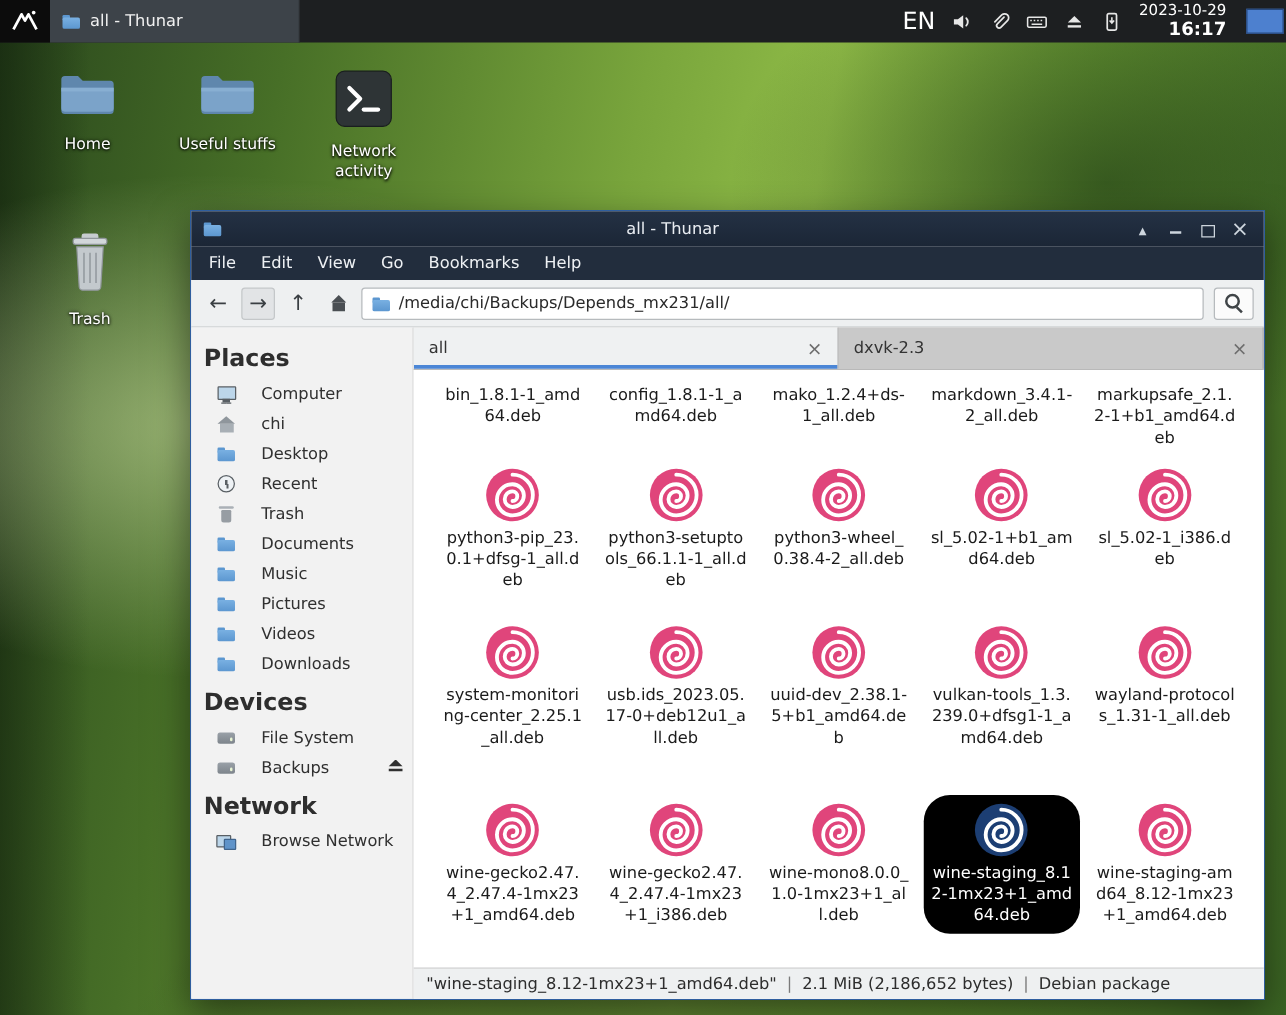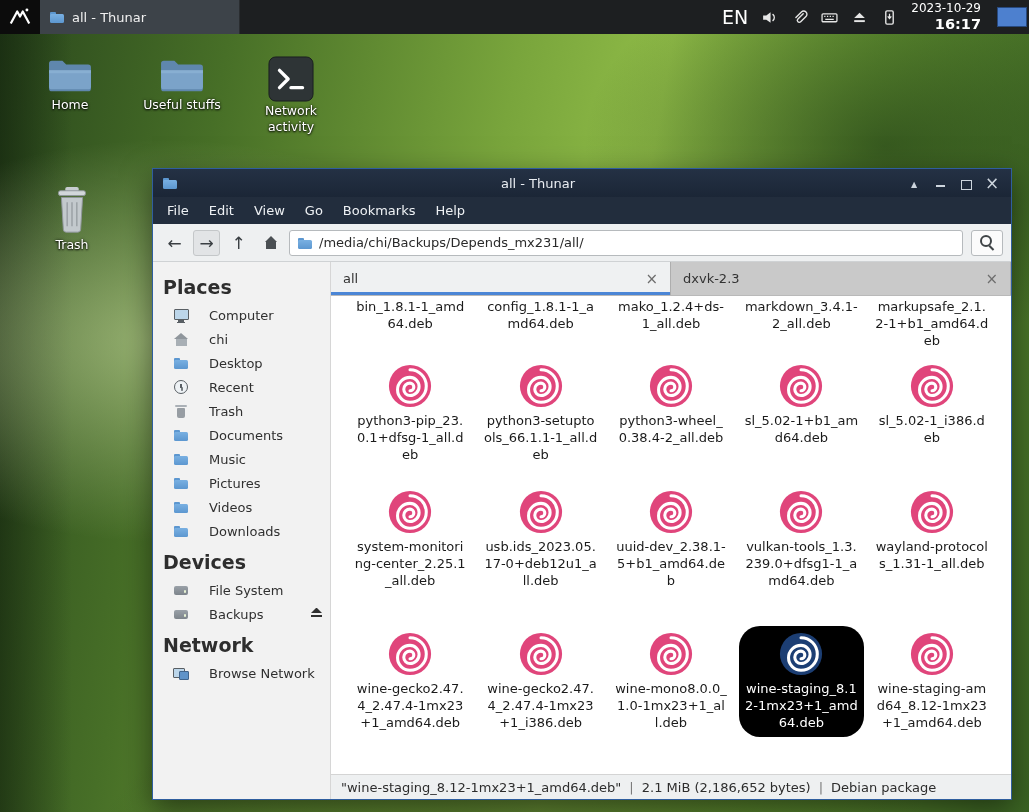--- a/index.html
+++ b/index.html
@@ -29,21 +29,21 @@
   }
   .tray { position:absolute; right:0; top:0; height:34px; display:flex; align-items:center; gap:13px; padding-right:2px; }
   .kb-layout { font-size:19px; color:#fff; }
   .tray-svg { width:17px; height:17px; display:block; }
   .clock { text-align:right; line-height:1.15; color:#fff; }
   .clock .date { font-size:12px; }
   .clock .time { font-size:14.5px; font-weight:bold; }
   .pager { width:30px; height:20px; background:#4d80cf; border:1px solid #27497f; margin-left:3px; }
 
   
-  .dicon { position:absolute; width:92px; display:flex; flex-direction:column; align-items:center; gap:1px; z-index:5; }
+  .dicon { position:absolute; width:92px; display:flex; flex-direction:column; align-items:center; gap:11px; z-index:5; }
   .dicon .dlabel {
     font-size:12.5px; color:#fff; text-align:center; line-height:1.25;
     text-shadow:0 1px 2px rgba(0,0,0,.95), 0 0 3px rgba(0,0,0,.8);
   }
 
   
   .window {
     position:absolute; left:152px; top:168px; width:860px; height:632px;
     border:1px solid #2f5e9e; background:#fff; z-index:20;
     box-shadow:0 10px 28px rgba(0,0,0,.5); display:flex; flex-direction:column;
@@ -112,21 +112,21 @@
   .main { flex:1; display:flex; flex-direction:column; min-width:0; background:#fff; }
   .tabbar { height:34px; display:flex; background:#cfcfcf; border-bottom:1px solid #b9b9b9; flex:none; }
   .tab { flex:1; display:flex; align-items:center; padding:0 12px; font-size:13px; color:#333; border-right:1px solid #aeaeae; background:#c9c9c9; }
   .tab.active { background:#eff1f2; box-shadow:inset 0 -3px 0 0 #4b86d6; }
   .tab .tab-label { flex:1; white-space:nowrap; overflow:hidden; }
   .tab-close::before { content:"×"; color:#6e6e6e; font-size:15px; }
 
   .files {
     flex:1; display:grid; grid-template-columns:repeat(5,1fr);
     grid-template-rows:60px 126px 142px auto; align-content:start;
-    padding:2px 14px 4px; overflow:hidden; background:#fff;
+    padding:12px 14px 4px; overflow:hidden; background:#fff;
   }
   .file { display:flex; flex-direction:column; align-items:center; gap:4px; padding:5px 3px; margin:0 3px; border-radius:6px; }
   .file.toprow { padding-top:1px; }
   .deb { width:46px; height:46px; color:#e0457b; flex:none; }
   .fname { width:114px; font-size:13px; line-height:1.3; text-align:center; word-break:break-all; color:#1b1b1b; }
   .file.selected { background:#000000;border-radius:21px; }
   .file.selected .fname { color:#fff; }
   .file.selected .deb { color:#1c3e73; }
 
   .statusbar {

